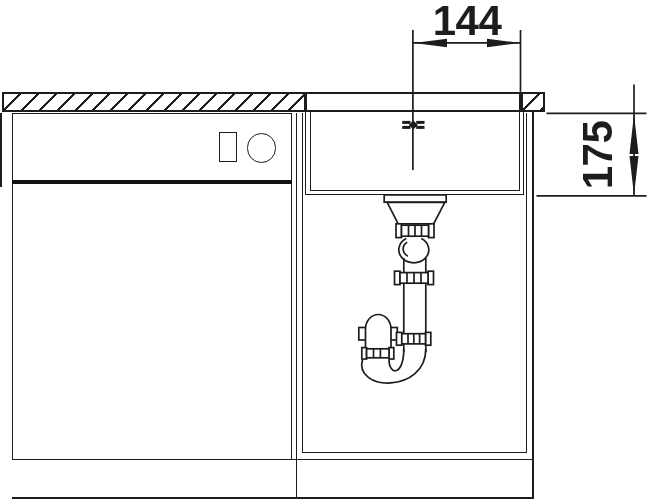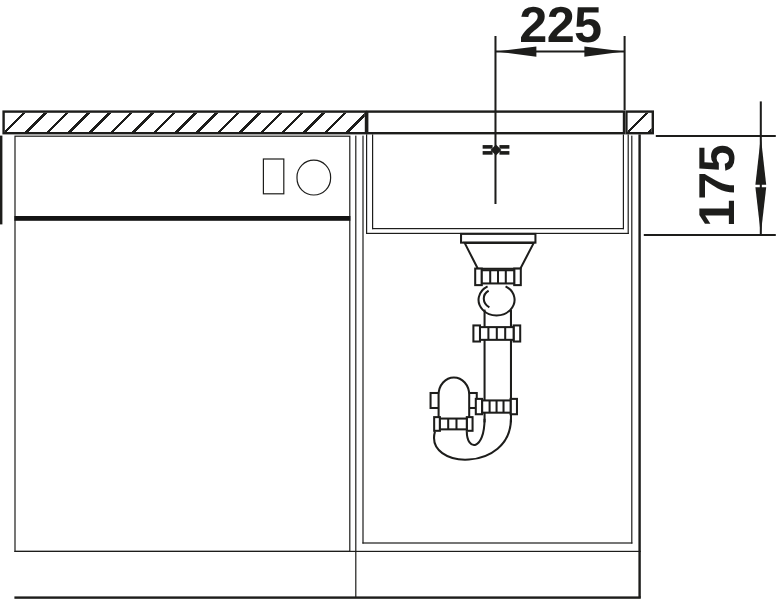--- a/index.html
+++ b/index.html
@@ -140,16 +140,16 @@
 
     <g>
       <line class="stroke" x1="546.5" y1="113.3" x2="646.5" y2="113.3" stroke-width="1.5"></line>
       <line class="stroke" x1="536.5" y1="195.8" x2="646.5" y2="195.8" stroke-width="1.5"></line>
       <line class="stroke" x1="634" y1="84.5" x2="634" y2="195.5" stroke-width="1.5"></line>
       <polygon class="blk" points="634,114.2 629.5,154 638.5,154"></polygon>
       <polygon class="blk" points="634,195.2 629.5,156 638.5,156"></polygon>
     </g>
   </svg>
 
-  <div class="abs dimlabel" style="left:413px;top:0px;width:108px;height:42px;">225</div>
+  <div class="abs dimlabel" style="left:413px;top:0px;width:108px;height:42px;">144</div>
   <div class="abs dimlabel rot" style="left:558px;top:134px;width:80px;height:42px;">175</div>
 
 </div>
 
 </body></html>

